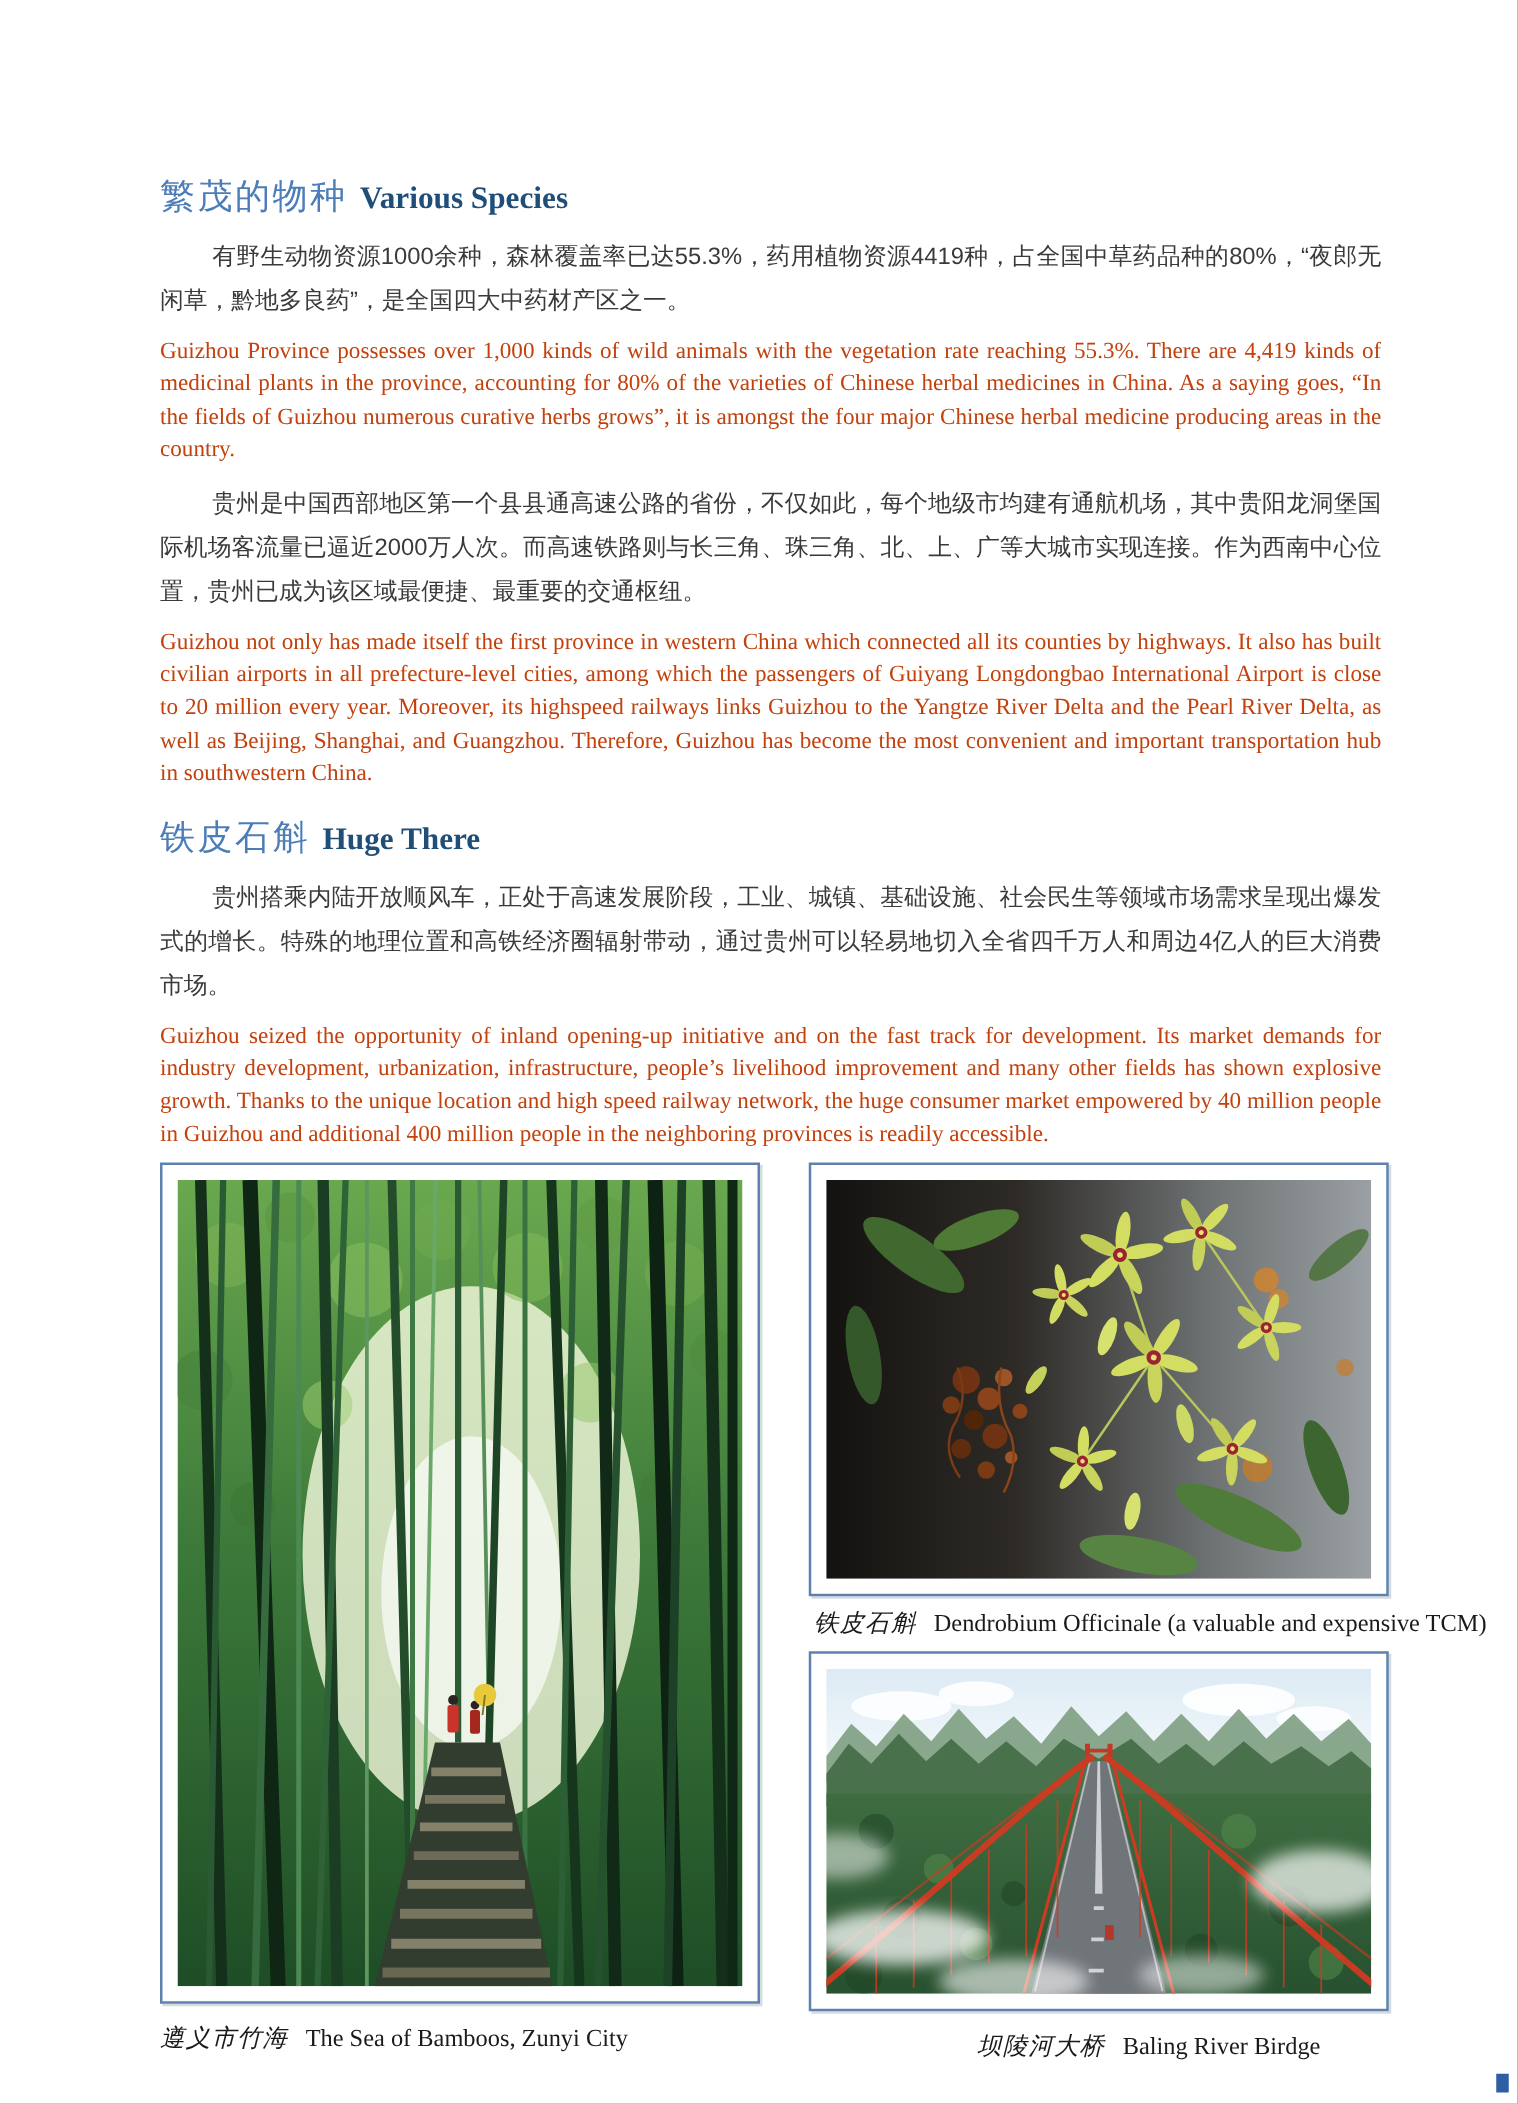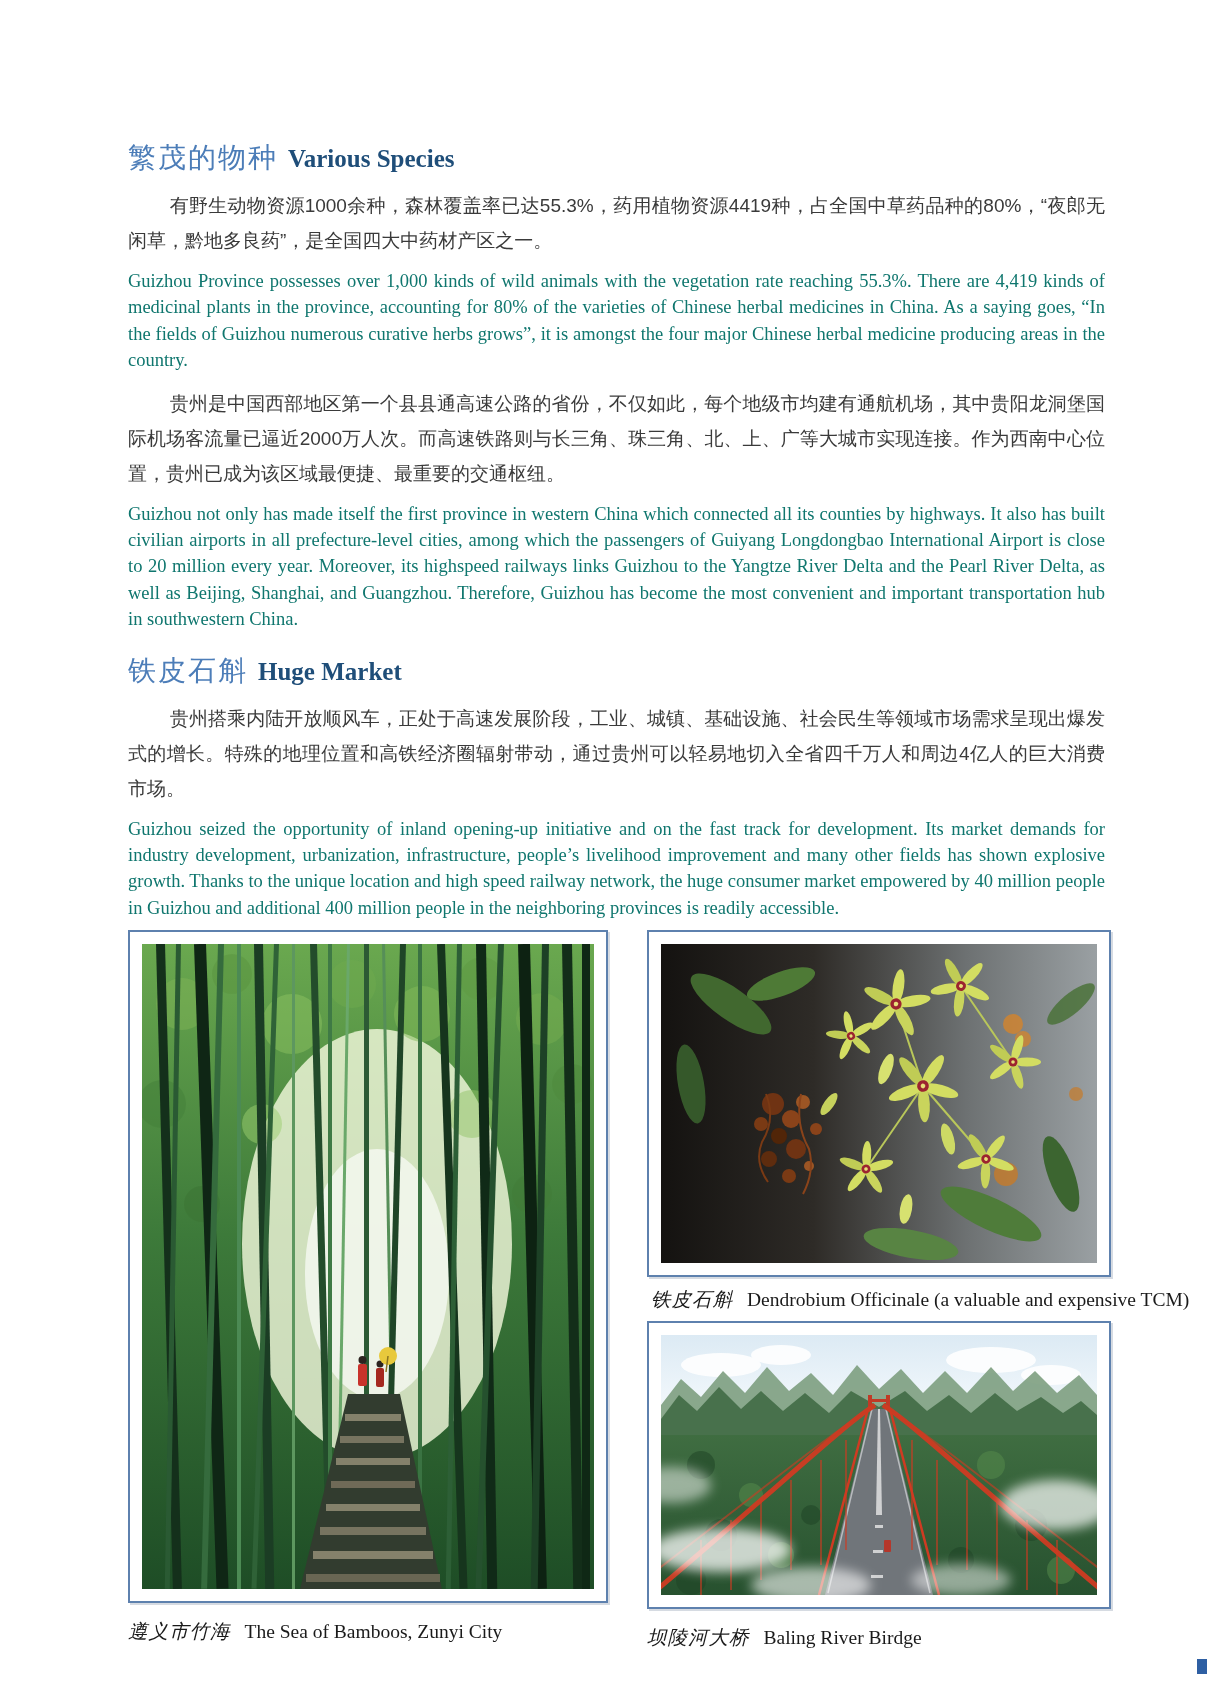--- a/index.html
+++ b/index.html
@@ -43,21 +43,21 @@
     line-height:35px;
     color:#3A3A3A;
     text-align:justify;
     text-indent:2.2em;
   }
   p.en{
     margin:10px 0 0 0;
     font-family:"Liberation Serif", serif;
     font-size:18.5px;
     line-height:26.4px;
-    color:#0f766e;
+    color:#c2410c;
     text-align:justify;
   }
   .figures{
     display:flex;
     gap:39px;
     align-items:flex-start;
   }
   .fig-col-left{width:480px;flex:0 0 auto;}
   .fig-col-right{width:544px;flex:0 0 auto;}
   .frame{
@@ -74,21 +74,21 @@
   .caption{
     font-family:"Liberation Serif", serif;
     font-size:19.5px;
     color:#1a1a1a;
     line-height:25px;
   }
   .caption .zh{font-style:italic;letter-spacing:1px;}
   .caption .en{margin-left:14px;font-style:normal;}
   .caption.mid{margin:10px 0 9px 4px;height:25px;}
   .caption.under-left{margin-top:16px;text-align:left;}
-  .caption.under-right{margin-top:16px;text-align:left;}
+  .caption.under-right{margin-top:16px;text-align:center;}
   .corner-mark{
     position:absolute;
     right:7px;bottom:9px;
     width:10px;height:15px;
     background:#2E5FA3;
   }
 </style>
 </head>
 <body>
 
@@ -100,21 +100,21 @@
       <h2 class="sec">
         <span class="zh">繁茂的物种</span><span class="en">Various Species</span>
       </h2>
       <p class="cn">有野生动物资源1000余种，森林覆盖率已达55.3%，药用植物资源4419种，占全国中草药品种的80%，“夜郎无闲草，黔地多良药”，是全国四大中药材产区之一。</p>
       <p class="en">Guizhou Province possesses over 1,000 kinds of wild animals with the vegetation rate reaching 55.3%. There are 4,419 kinds of medicinal plants in the province, accounting for 80% of the varieties of Chinese herbal medicines in China. As a saying goes, “In the fields of Guizhou numerous curative herbs grows”, it is amongst the four major Chinese herbal medicine producing areas in the country.</p>
 
       <p class="cn">贵州是中国西部地区第一个县县通高速公路的省份，不仅如此，每个地级市均建有通航机场，其中贵阳龙洞堡国际机场客流量已逼近2000万人次。而高速铁路则与长三角、珠三角、北、上、广等大城市实现连接。作为西南中心位置，贵州已成为该区域最便捷、最重要的交通枢纽。</p>
       <p class="en">Guizhou not only has made itself the first province in western China which connected all its counties by highways. It also has built civilian airports in all prefecture-level cities, among which the passengers of Guiyang Longdongbao International Airport is close to 20 million every year. Moreover, its highspeed railways links Guizhou to the Yangtze River Delta and the Pearl River Delta, as well as Beijing, Shanghai, and Guangzhou. Therefore, Guizhou has become the most convenient and important transportation hub in southwestern China.</p>
 
       <h2 class="sec later">
-        <span class="zh">铁皮石斛</span><span class="en">Huge Market</span>
+        <span class="zh">铁皮石斛</span><span class="en">Huge There</span>
       </h2>
       <p class="cn">贵州搭乘内陆开放顺风车，正处于高速发展阶段，工业、城镇、基础设施、社会民生等领域市场需求呈现出爆发式的增长。特殊的地理位置和高铁经济圈辐射带动，通过贵州可以轻易地切入全省四千万人和周边4亿人的巨大消费市场。</p>
       <p class="en">Guizhou seized the opportunity of inland opening-up initiative and on the fast track for development. Its market demands for industry development, urbanization, infrastructure, people’s livelihood improvement and many other fields has shown explosive growth. Thanks to the unique location and high speed railway network, the huge consumer market empowered by 40 million people in Guizhou and additional 400 million people in the neighboring provinces is readily accessible.</p>
 
     </div>
 
     <div class="figures">
 
       <div class="fig-col-left">
         <div class="frame bamboo">

